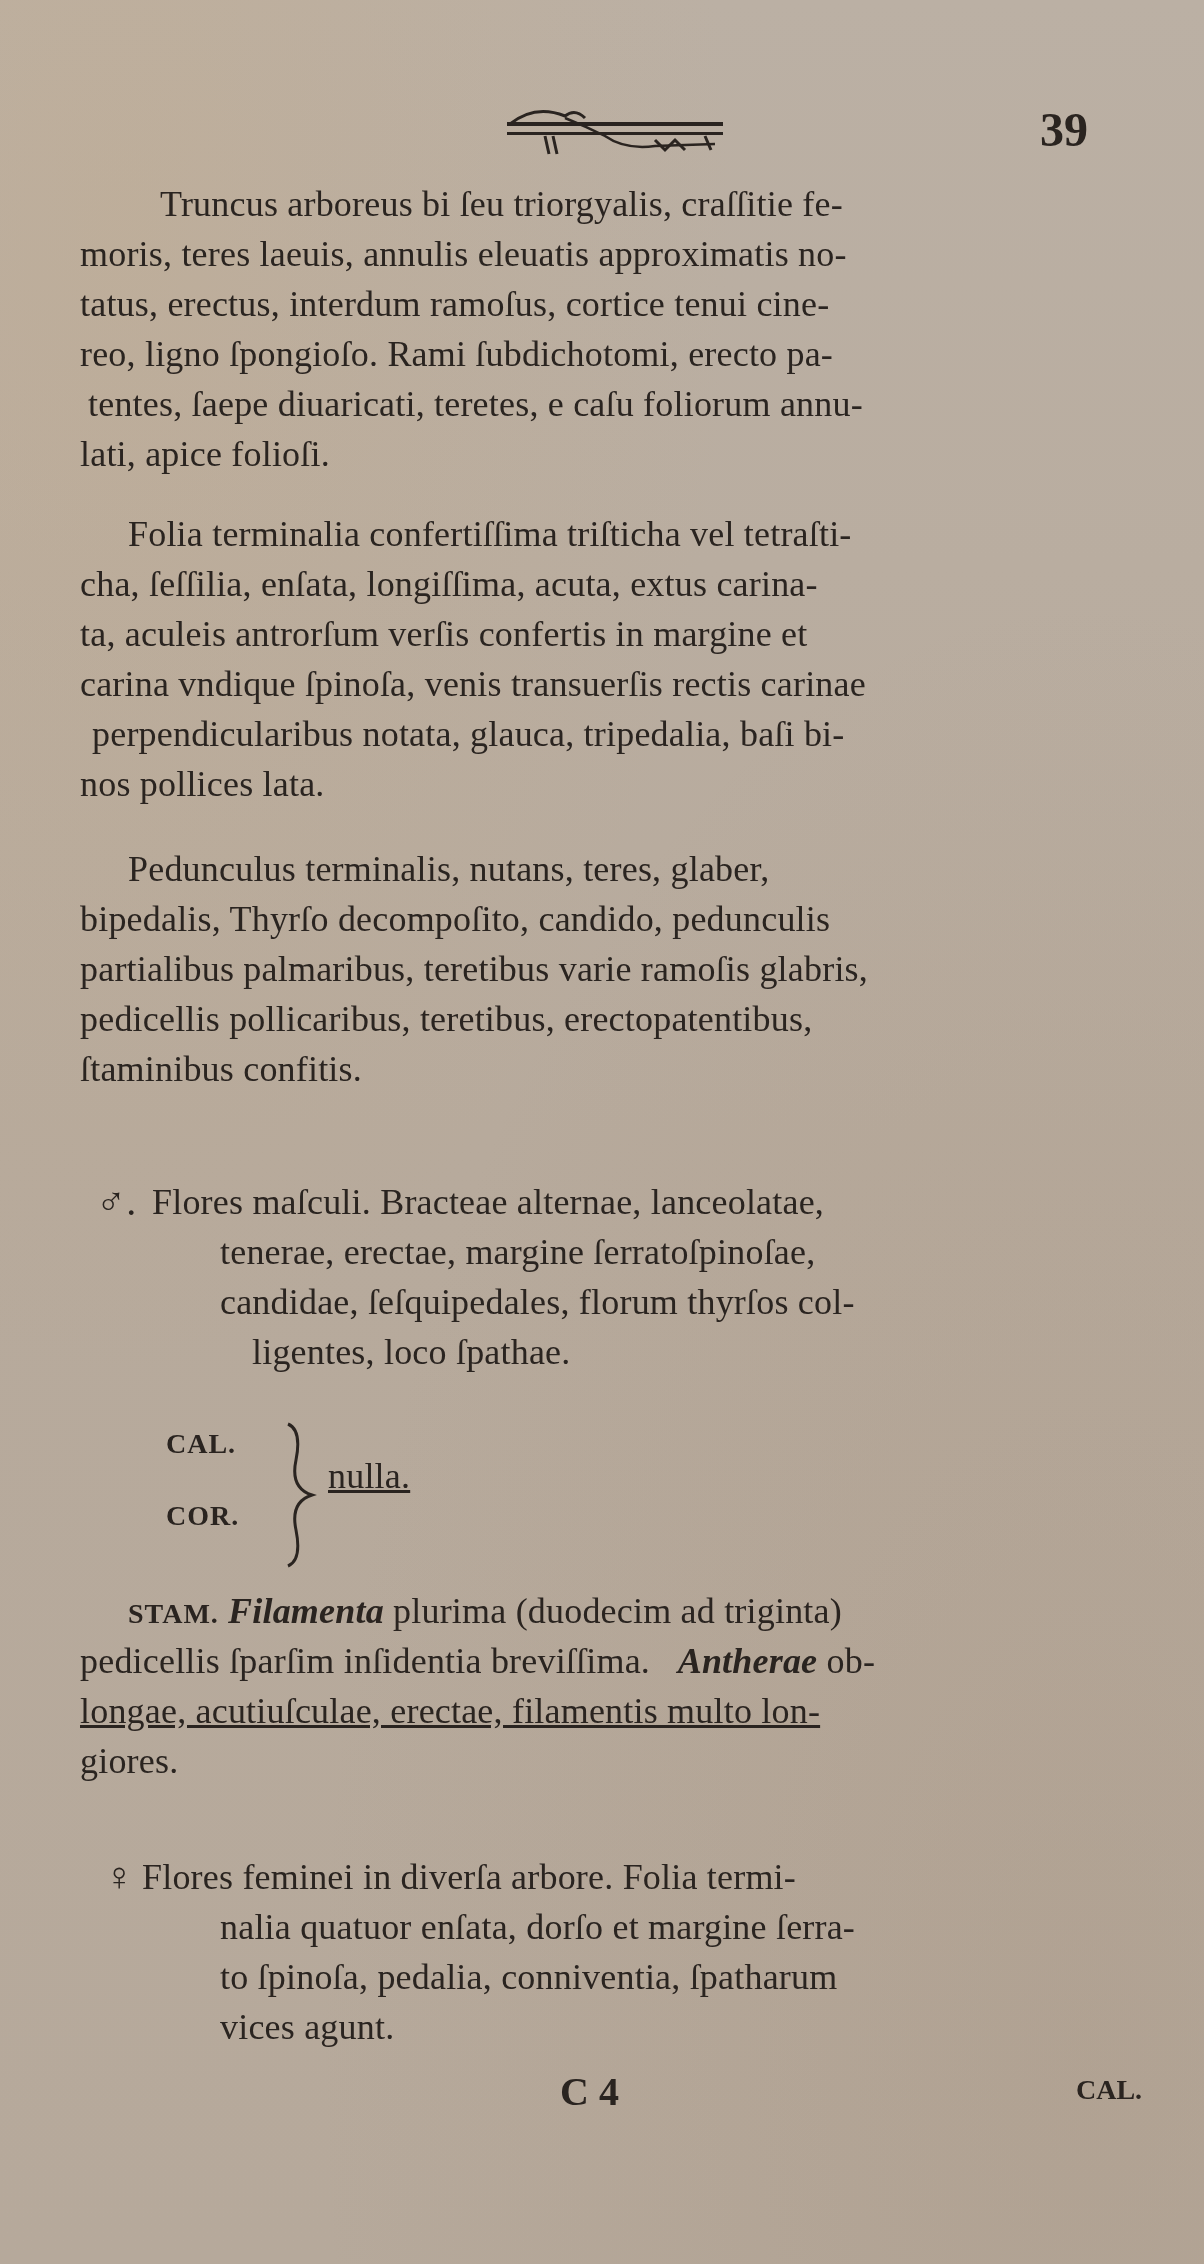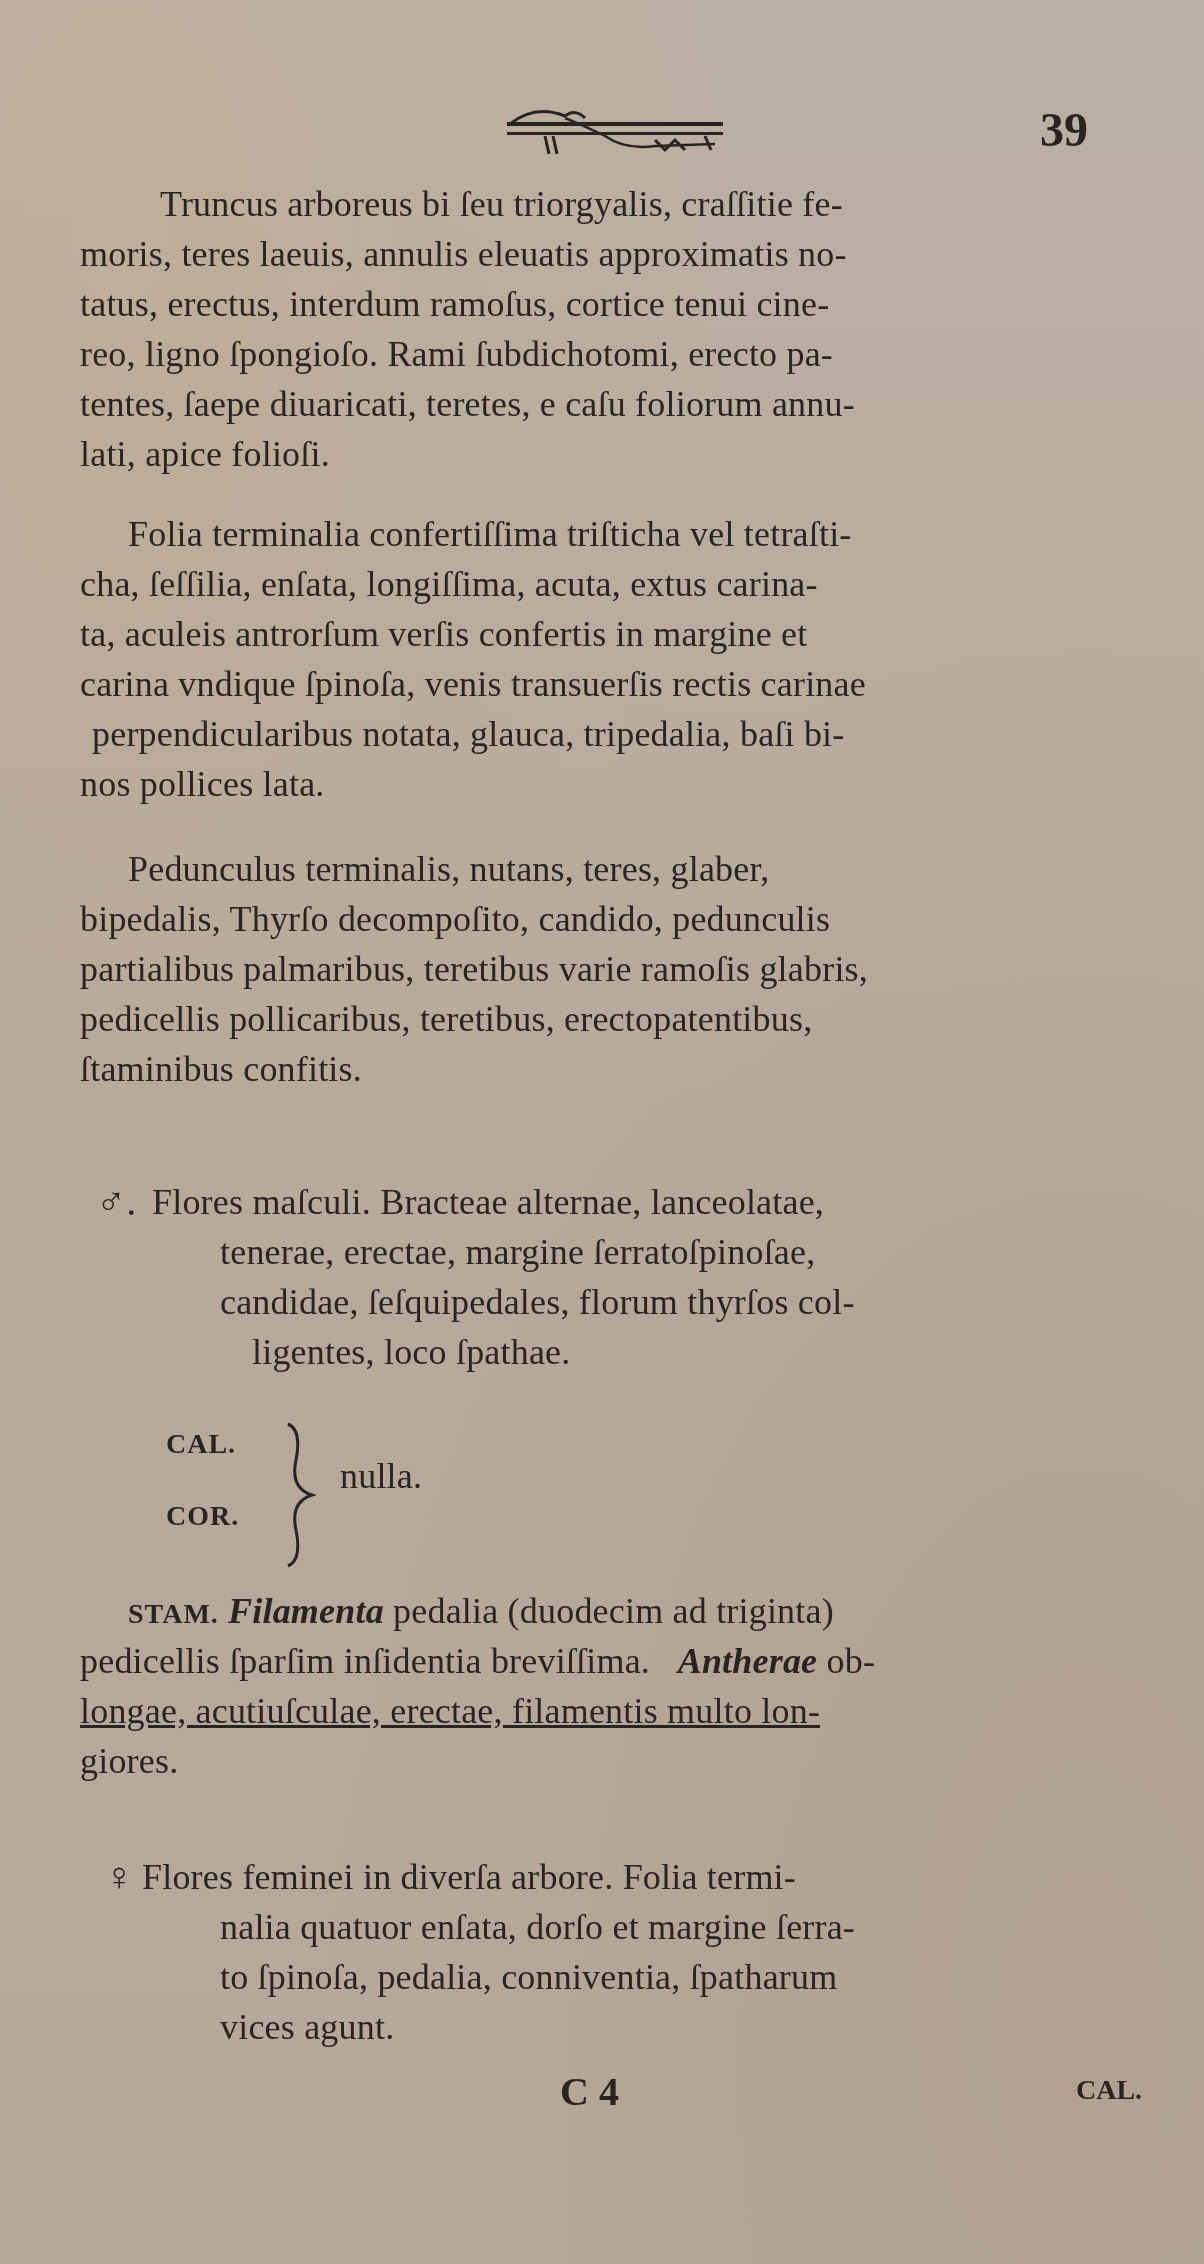--- a/index.html
+++ b/index.html
@@ -43,21 +43,21 @@
       <path d="M150 34 L160 44 L170 34 L180 44 M200 30 L206 44" stroke="#2a2420" stroke-width="3" fill="none"></path>
     </svg>
     <span class="page-number">39</span>
   </div>
 
   <div>
     <div class="line" style="left:160px; top:183px;">Truncus arboreus bi ſeu triorgyalis, craſſitie fe-</div>
     <div class="line" style="left:80px; top:233px;">moris, teres laeuis, annulis eleuatis approximatis no-</div>
     <div class="line" style="left:80px; top:283px;">tatus, erectus, interdum ramoſus, cortice tenui cine-</div>
     <div class="line" style="left:80px; top:333px;">reo, ligno ſpongioſo. Rami ſubdichotomi, erecto pa-</div>
-    <div class="line" style="left:80px; top:383px;">tentes, ſaepe diuaricati, teretes, e caſu foliorum annu-</div>
+    <div class="line" style="left:88px; top:383px;">tentes, ſaepe diuaricati, teretes, e caſu foliorum annu-</div>
     <div class="line" style="left:80px; top:433px;">lati, apice folioſi.</div>
   </div>
 
   <div>
     <div class="line" style="left:128px; top:513px;">Folia terminalia confertiſſima triſticha vel tetraſti-</div>
     <div class="line" style="left:80px; top:563px;">cha, ſeſſilia, enſata, longiſſima, acuta, extus carina-</div>
     <div class="line" style="left:80px; top:613px;">ta, aculeis antrorſum verſis confertis in margine et</div>
     <div class="line" style="left:80px; top:663px;">carina vndique ſpinoſa, venis transuerſis rectis carinae</div>
     <div class="line" style="left:92px; top:713px;">perpendicularibus notata, glauca, tripedalia, baſi bi-</div>
     <div class="line" style="left:80px; top:763px;">nos pollices lata.</div>
@@ -78,28 +78,28 @@
     <div class="line" style="left:220px; top:1281px;">candidae, ſeſquipedales, florum thyrſos col-</div>
     <div class="line" style="left:220px; top:1331px;margin-left:32px;">ligentes, loco ſpathae.</div>
   </div>
 
   <div>
     <span class="line sc" style="left:166px; top:1428px;">CAL.</span>
     <span class="line sc" style="left:166px; top:1500px;">COR.</span>
     <svg class="brace" style="left:282px; top:1420px;" width="40" height="150" viewBox="0 0 40 150">
       <path d="M6 4 Q20 10 14 40 Q8 68 30 75 Q8 82 14 110 Q20 140 6 146" stroke="#2a2420" stroke-width="3" fill="none"></path>
     </svg>
-    <span class="line" style="left:340px; top:1455px;">nulla.</span>
+    <span class="line" style="left:328px; top:1455px;text-decoration:underline;">nulla.</span>
   </div>
 
   <div>
     <div class="line" style="left:128px; top:1590px;">
       <span class="sc">STAM.</span>
       <span class="it">Filamenta</span>
-      <span>pedalia (duodecim ad triginta)</span>
+      <span>plurima (duodecim ad triginta)</span>
     </div>
     <div class="line" style="left:80px; top:1640px;">
       <span>pedicellis ſparſim inſidentia breviſſima.</span>
       &nbsp;&nbsp;<span class="it">Antherae</span>
       <span>ob-</span>
     </div>
     <div class="line" style="left:80px; top:1690px;text-decoration:underline;">longae, acutiuſculae, erectae, filamentis multo lon-</div>
     <div class="line" style="left:80px; top:1740px;">giores.</div>
   </div>
 

